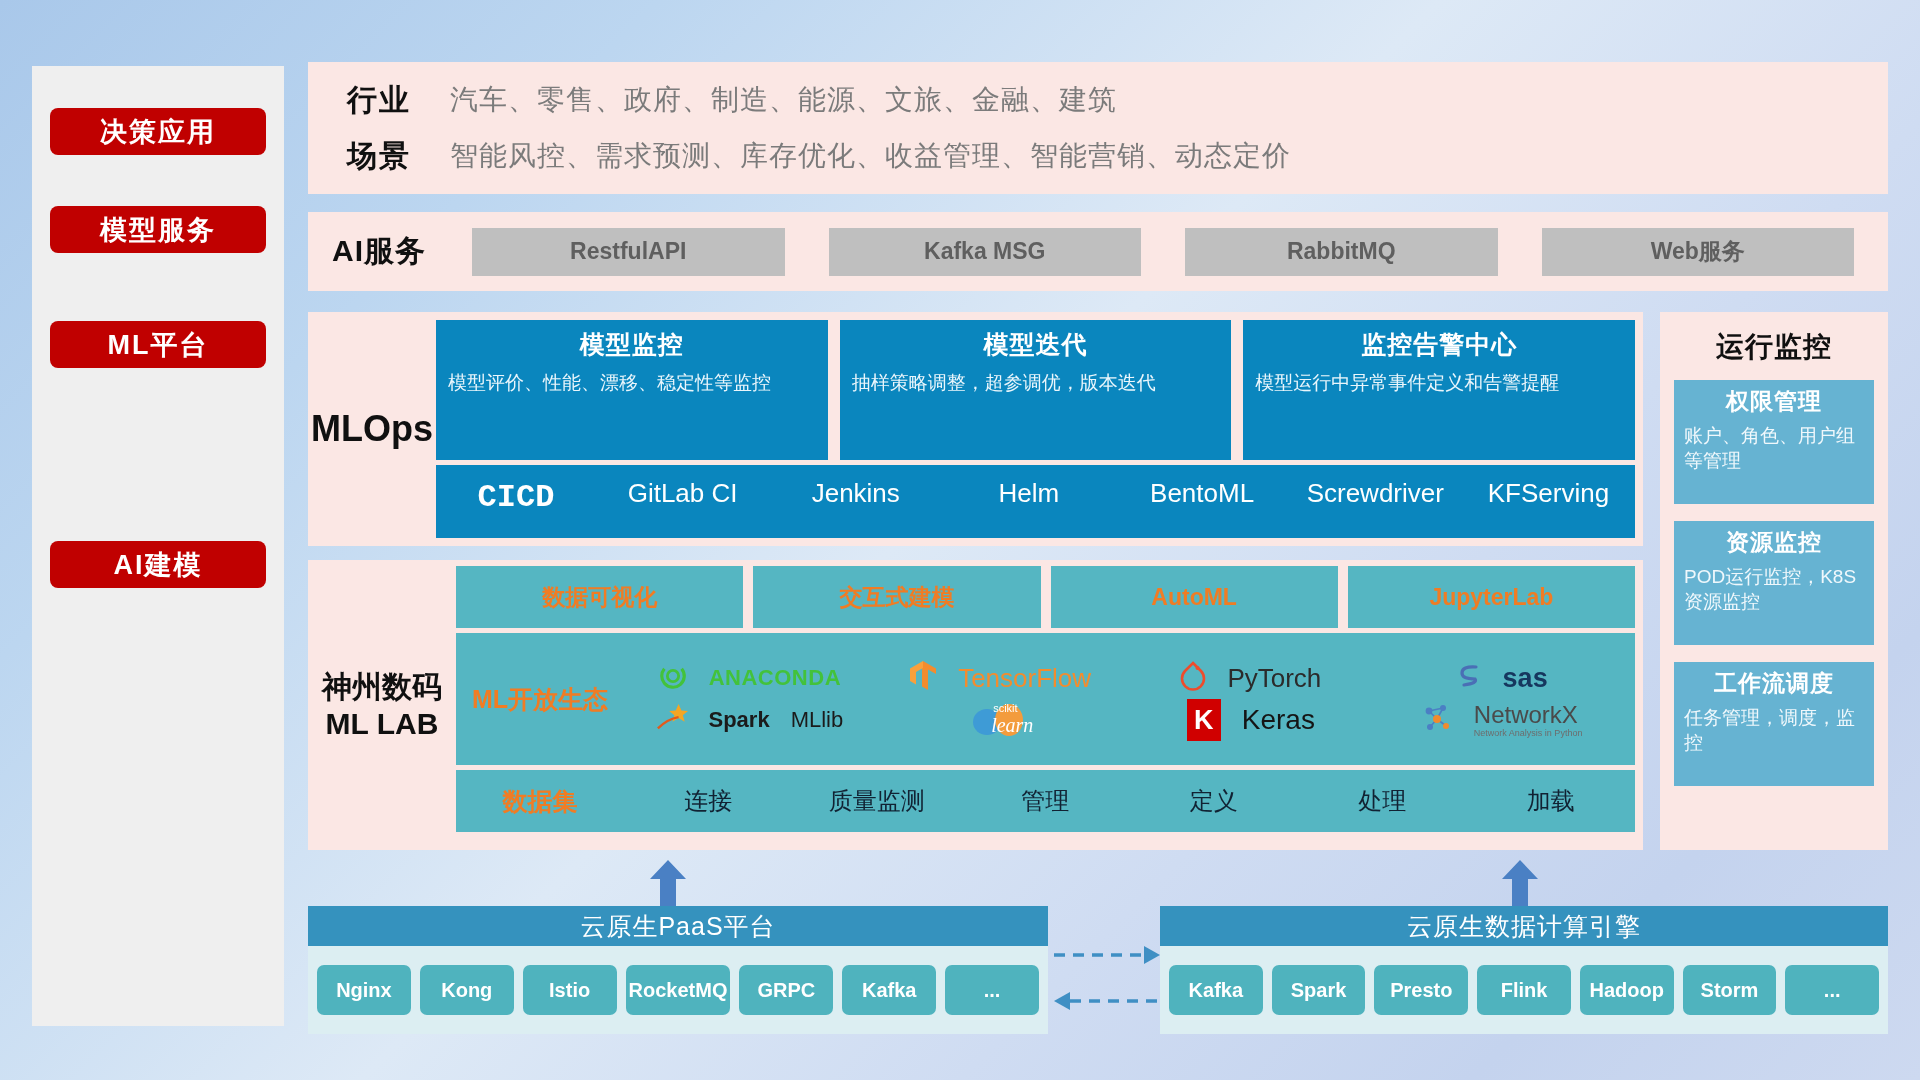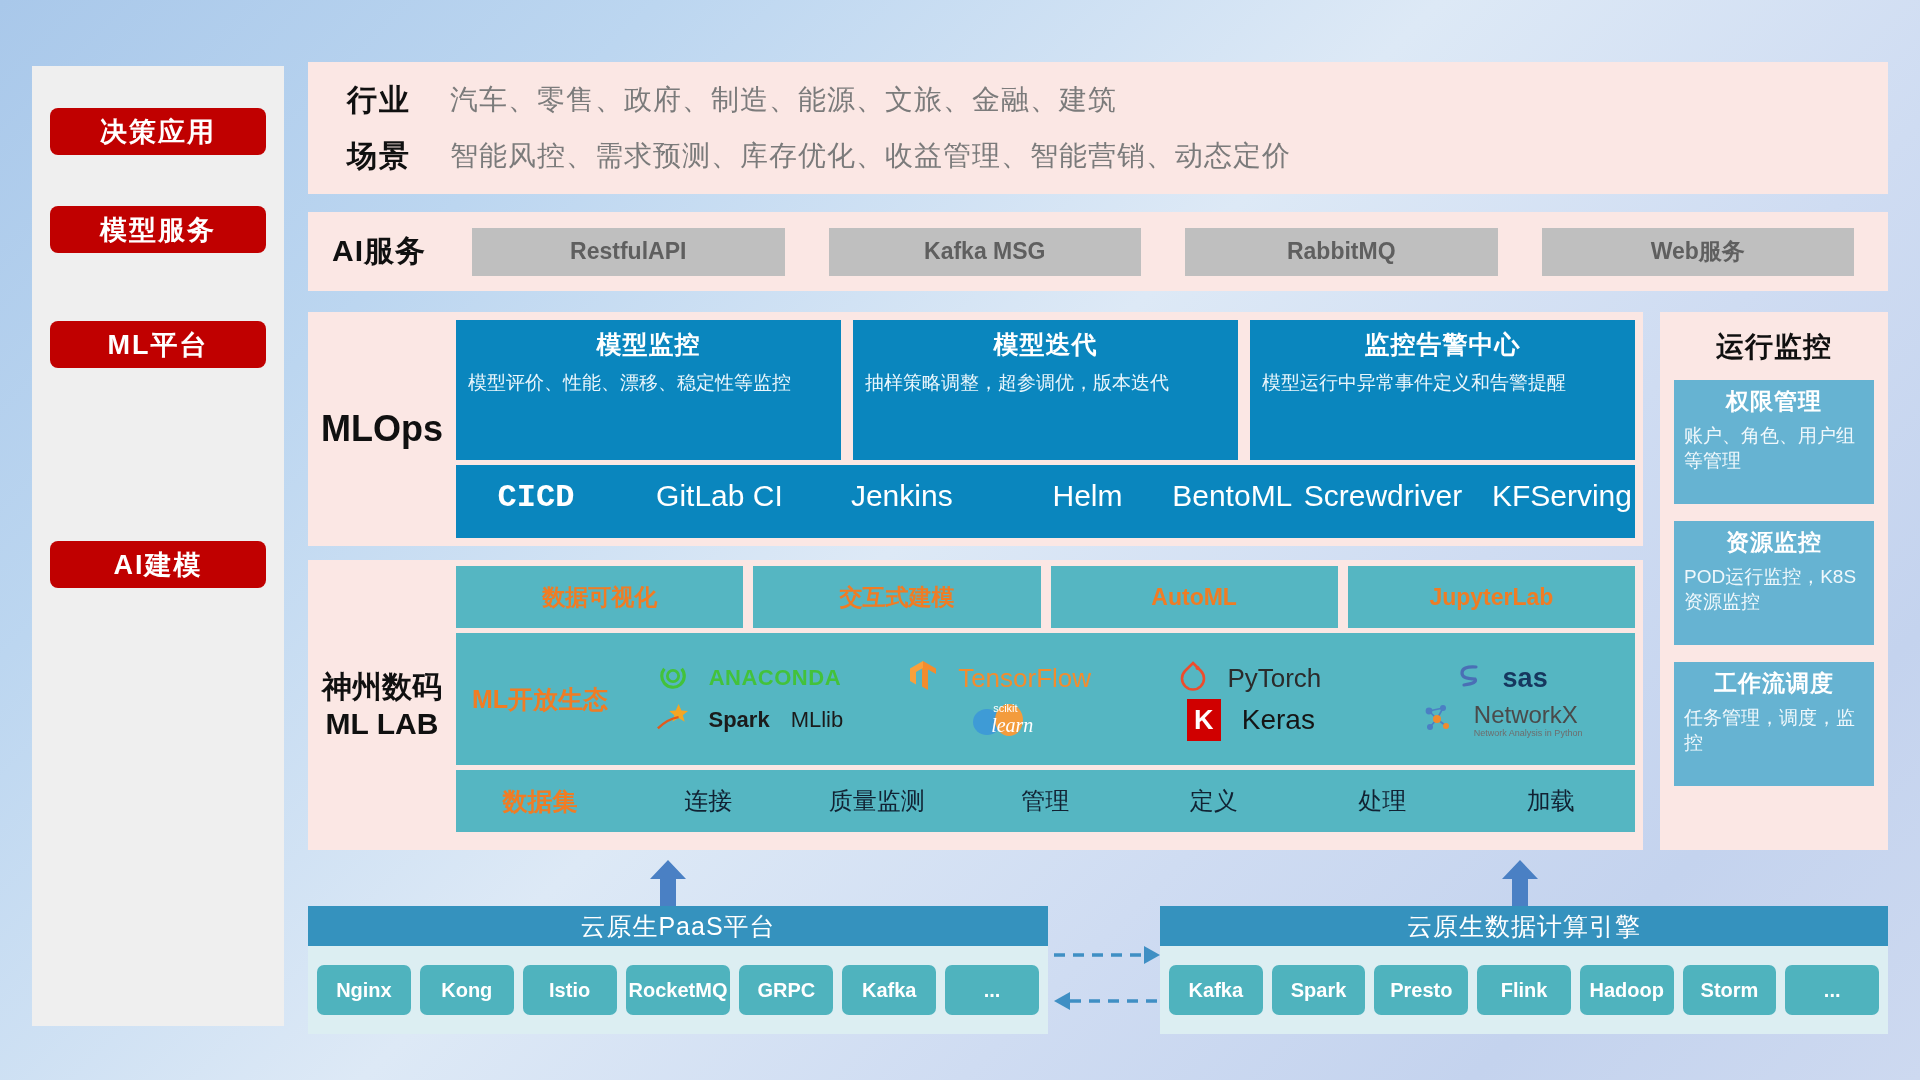--- a/index.html
+++ b/index.html
@@ -66,21 +66,21 @@
     background: #BFBFBF;
     color: #5F5F5F;
     font-size: 23px; font-weight: bold;
     display: flex; align-items: center; justify-content: center;
     white-space: nowrap;
   }
 
   
   #row-mlops { left: 308px; top: 312px; width: 1335px; height: 234px; display: flex; }
   .mlops-label {
-    width: 148px;
+    width: 128px;
     display: flex; align-items: center; justify-content: center;
     font-weight: bold; font-size: 36px; color: #101010;
   }
   .mlops-right { flex: 1; padding: 8px 8px 8px 0; display: flex; flex-direction: column; gap: 5px; }
   .mlops-cards { display: flex; gap: 12px; height: 143px; }
   .mlops-card {
     flex: 1; background: #0A86BE; color: #fff;
     padding: 8px 12px 0 12px;
     overflow: hidden;
   }
@@ -94,21 +94,21 @@
     display: flex; align-items: flex-start; overflow: hidden;
     padding-top: 14px;
   }
   .cicd-title {
     width: 160px; text-align: center; font-size: 32px; font-weight: bold;
     flex: 0 0 160px;
     font-family: Liberation Mono, monospace;
   }
   .cicd-items { flex: 1; display: flex; }
   .cicd-item {
-    flex: 1; text-align: right; font-size: 30px; line-height: 1.12;
+    flex: 1; text-align: center; font-size: 26px; line-height: 1.12;
     word-break: break-all;
     padding: 0 3px;
   }
 
   
   #row-mllab { left: 308px; top: 560px; width: 1335px; height: 290px; display: flex; }
   .mllab-label {
     width: 148px;
     display: flex; flex-direction: column; align-items: center; justify-content: center;
     font-weight: bold; font-size: 30px; color: #101010; line-height: 1.25;

